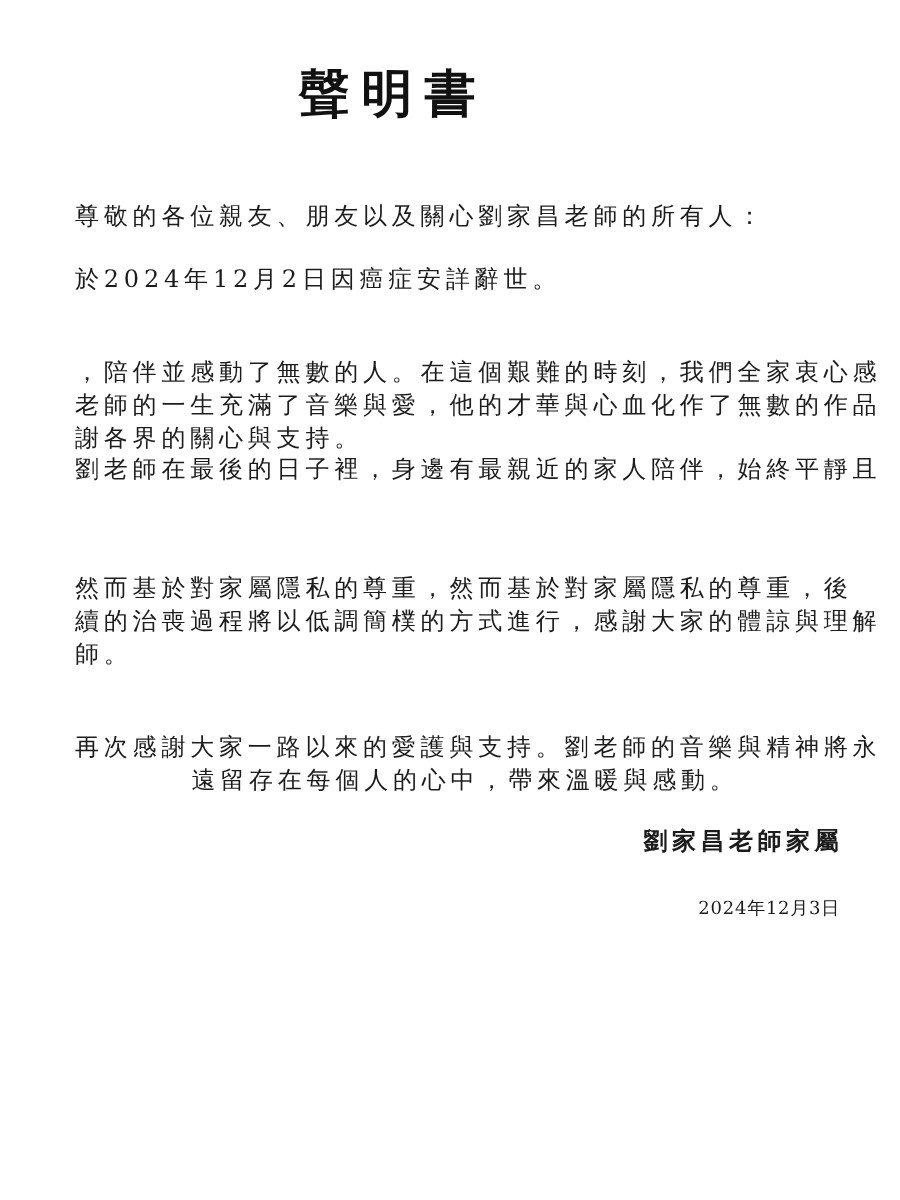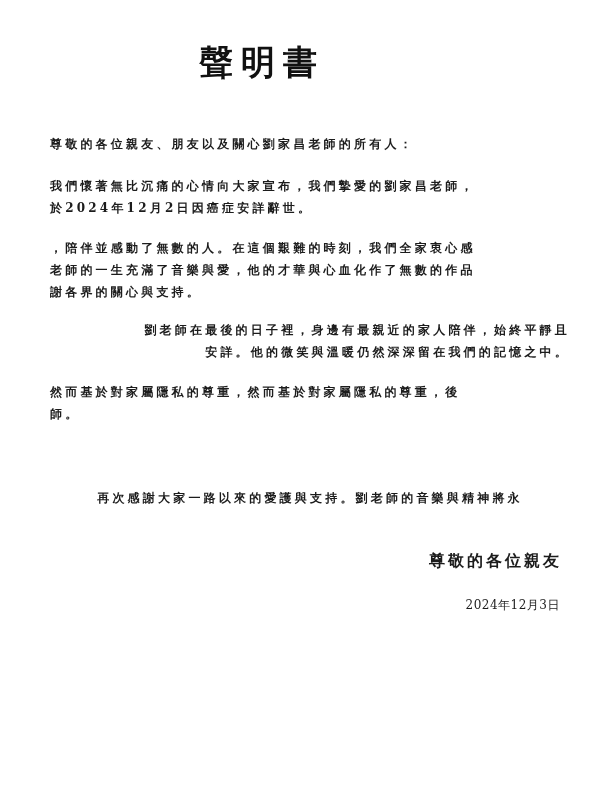--- a/index.html
+++ b/index.html
@@ -7,21 +7,21 @@
     width: 600px; height: 800px; overflow: hidden; position: relative;
     font-family: "DejaVu Serif", "Liberation Serif", serif;
     color: #1a1a1a;
   }
   .title {
     position: absolute; top: 40px; left: 0; width: 524px; text-align: center;
     font-size: 34px; font-weight: bold; letter-spacing: 8px; color: #111;
   }
   .body-text {
     position: absolute; left: 50px; width: 520px;
-    font-size: 12px; font-weight: bold; letter-spacing: 3.2px; line-height: 22px;
+    font-size: 16px; font-weight: normal; letter-spacing: 3.2px; line-height: 22px;
     color: #1c1c1c; white-space: nowrap;
   }
   .line { display: block; }
   .sig {
     position: absolute; right: 38px; font-size: 16px; font-weight: bold;
     letter-spacing: 3px; color: #1c1c1c; white-space: nowrap;
   }
   .date {
     position: absolute; right: 40px; font-size: 12px; color: #1c1c1c;
     white-space: nowrap; letter-spacing: 0.5px;
@@ -31,39 +31,39 @@
 <body>
 
 <div>
   <div class="title">聲明書</div>
 
   <div class="body-text" style="top:133px;">
     <span class="line">尊敬的各位親友、朋友以及關心劉家昌老師的所有人：</span>
   </div>
 
   <div class="body-text" style="top:175px;">
-    <span class="line">我們懷著無比沉痛的心情向大家宣布，我們摯愛的劉家昌老師，</span>
     <span class="line">於2024年12月2日因癌症安詳辭世。</span>
   </div>
 
   <div class="body-text" style="top:237px;">
     <span class="line">，陪伴並感動了無數的人。在這個艱難的時刻，我們全家衷心感</span>
     <span class="line">老師的一生充滿了音樂與愛，他的才華與心血化作了無數的作品</span>
     <span class="line">謝各界的關心與支持。</span>
   </div>
 
-  <div class="body-text" style="top:319px;text-align:right;">
+  <div class="body-text" style="top:302px;">
     <span class="line">劉老師在最後的日子裡，身邊有最親近的家人陪伴，始終平靜且</span>
-    <span class="line">安詳。他的微笑與溫暖仍然深深留在我們的記憶之中。</span>
   </div>
 
   <div class="body-text" style="top:381px;">
     <span class="line">然而基於對家屬隱私的尊重，然而基於對家屬隱私的尊重，後</span>
+    <span class="line">續的治喪過程將以低調簡樸的方式進行，感謝大家的體諒與理解</span>
     <span class="line">師。</span>
   </div>
 
   <div class="body-text" style="top:487px;text-align:center;">
     <span class="line">再次感謝大家一路以來的愛護與支持。劉老師的音樂與精神將永</span>
+    <span class="line">遠留存在每個人的心中，帶來溫暖與感動。</span>
   </div>
 
-  <div class="sig" style="top:551px;">尊敬的各位親友</div>
+  <div class="sig" style="top:551px;">劉家昌老師家屬</div>
   <div class="date" style="top:597px;">2024年12月3日</div>
 </div>
 
 </body></html>

